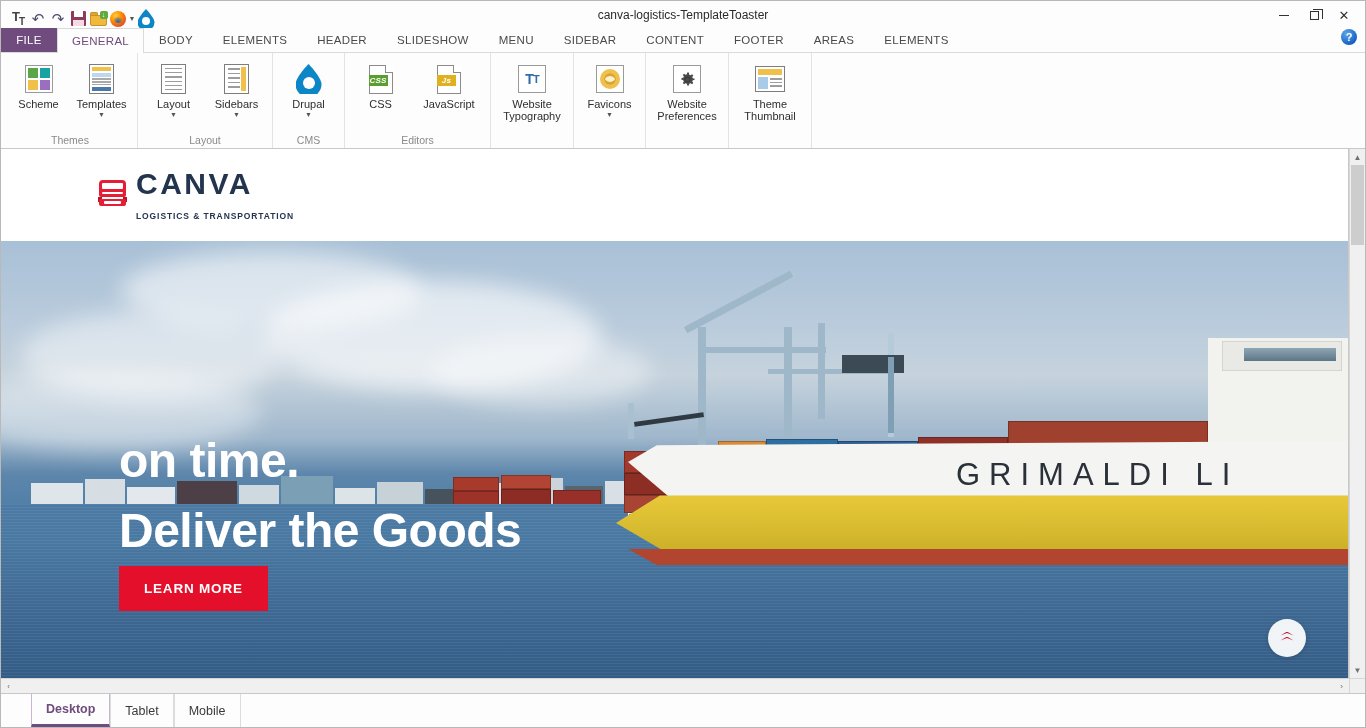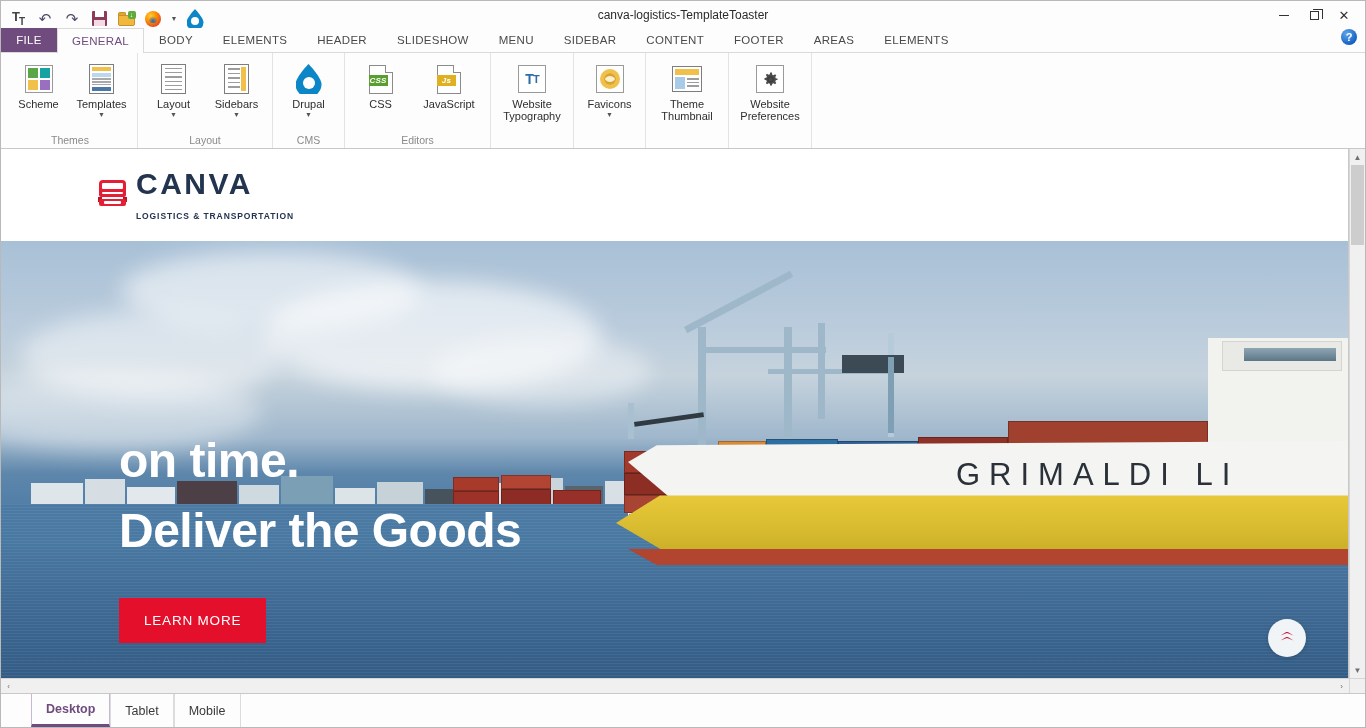--- a/index.html
+++ b/index.html
@@ -23,21 +23,20 @@
     height: 28px;
     display: flex;
     align-items: center;
     background: #fdfdfd;
     position: relative;
     flex: 0 0 28px;
   }
   .qat {
     display: flex;
     align-items: center;
-    gap: 7px;
     padding-left: 7px;
     height: 28px;
     margin-top: 7px;
   }
   .qat-btn {
     width: 20px; height: 20px;
     display: flex; align-items: center; justify-content: center;
     cursor: pointer;
   }
   .tt-glyph {
@@ -422,23 +421,23 @@
     background: repeating-linear-gradient(to right,
       rgba(255,255,255,0.85) 0 1px, rgba(255,255,255,0) 1px 4px);
     border-top: 1px solid rgba(255,255,255,0.8);
   }
   .hero-text { position: absolute; left: 118px; top: 185px; z-index: 5; }
   .hero-line {
     font-size: 48px; font-weight: bold; color: #fff; line-height: 70px;
     letter-spacing: -0.5px;
   }
   .hero-btn {
-    margin-top: 32px; display: inline-block;
+    display: inline-block;
     background: #e4102b; color: #fff;
-    font-size: 13.5px; font-weight: normal; letter-spacing: 0.8px;
+    font-size: 13.5px; font-weight: bold; letter-spacing: 0.8px;
     padding: 15px 25px; cursor: pointer;
   }
   .scroll-top {
     position: absolute; right: 42px; bottom: 32px;
     width: 38px; height: 38px; border-radius: 50%;
     background: rgba(255,255,255,0.93);
     display: flex; align-items: center; justify-content: center;
     cursor: pointer; z-index: 6;
     box-shadow: 0 1px 4px rgba(0,0,0,0.18);
   }
@@ -689,50 +688,50 @@
           <span class="caret">▼</span>
         </div>
       </div>
       <div class="rgroup-label"></div>
     </div>
 
     <div class="rgroup">
       <div class="rgroup-items">
         <div class="ritem wide">
           <span class="ico">
+            <span class="ico-gear">
+              <svg width="19" height="19" viewBox="0 0 24 24" fill="#3d3d3d">
+                <path d="M12 8a4 4 0 100 8 4 4 0 000-8zm0 6.2a2.2 2.2 0 110-4.4 2.2 2.2 0 010 4.4z"></path>
+                <path d="M21 13.1v-2.2l-2.3-.4a7 7 0 00-.7-1.7l1.3-1.9-1.5-1.5-1.9 1.3a7 7 0 00-1.7-.7L13.8 3h-2.2l-.4 2.3a7 7 0 00-1.7.7L7.6 4.7 6.1 6.2l1.3 1.9a7 7 0 00-.7 1.7L4.4 10.2v2.2l2.3.4a7 7 0 00.7 1.7l-1.3 1.9 1.5 1.5 1.9-1.3a7 7 0 001.7.7l.4 2.3h2.2l.4-2.3a7 7 0 001.7-.7l1.9 1.3 1.5-1.5-1.3-1.9a7 7 0 00.7-1.7l2.3-.4z" opacity="0.92"></path>
+              </svg>
+            </span>
+          </span>
+          <span class="lbl">Website Preferences</span>
+        </div>
+      </div>
+      <div class="rgroup-label"></div>
+    </div>
+
+    <div class="rgroup">
+      <div class="rgroup-items">
+        <div class="ritem wide">
+          <span class="ico">
             <span class="ico-thumb">
               <i class="band"></i>
               <span class="row">
                   <i class="sq"></i>
                   <span class="lines">
                     <i></i>
                     <i></i>
                     <i></i>
                   </span>
                 </span>
             </span>
           </span>
           <span class="lbl">Theme Thumbnail</span>
-        </div>
-      </div>
-      <div class="rgroup-label"></div>
-    </div>
-
-    <div class="rgroup">
-      <div class="rgroup-items">
-        <div class="ritem wide">
-          <span class="ico">
-            <span class="ico-gear">
-              <svg width="19" height="19" viewBox="0 0 24 24" fill="#3d3d3d">
-                <path d="M12 8a4 4 0 100 8 4 4 0 000-8zm0 6.2a2.2 2.2 0 110-4.4 2.2 2.2 0 010 4.4z"></path>
-                <path d="M21 13.1v-2.2l-2.3-.4a7 7 0 00-.7-1.7l1.3-1.9-1.5-1.5-1.9 1.3a7 7 0 00-1.7-.7L13.8 3h-2.2l-.4 2.3a7 7 0 00-1.7.7L7.6 4.7 6.1 6.2l1.3 1.9a7 7 0 00-.7 1.7L4.4 10.2v2.2l2.3.4a7 7 0 00.7 1.7l-1.3 1.9 1.5 1.5 1.9-1.3a7 7 0 001.7.7l.4 2.3h2.2l.4-2.3a7 7 0 001.7-.7l1.9 1.3 1.5-1.5-1.3-1.9a7 7 0 00.7-1.7l2.3-.4z" opacity="0.92"></path>
-              </svg>
-            </span>
-          </span>
-          <span class="lbl">Website Preferences</span>
         </div>
       </div>
       <div class="rgroup-label"></div>
     </div>
   </div>
 
   <div class="preview-wrap">
     <div style="flex:1; display:flex; flex-direction:column; min-width:0;">
       <div class="canvas">
 

